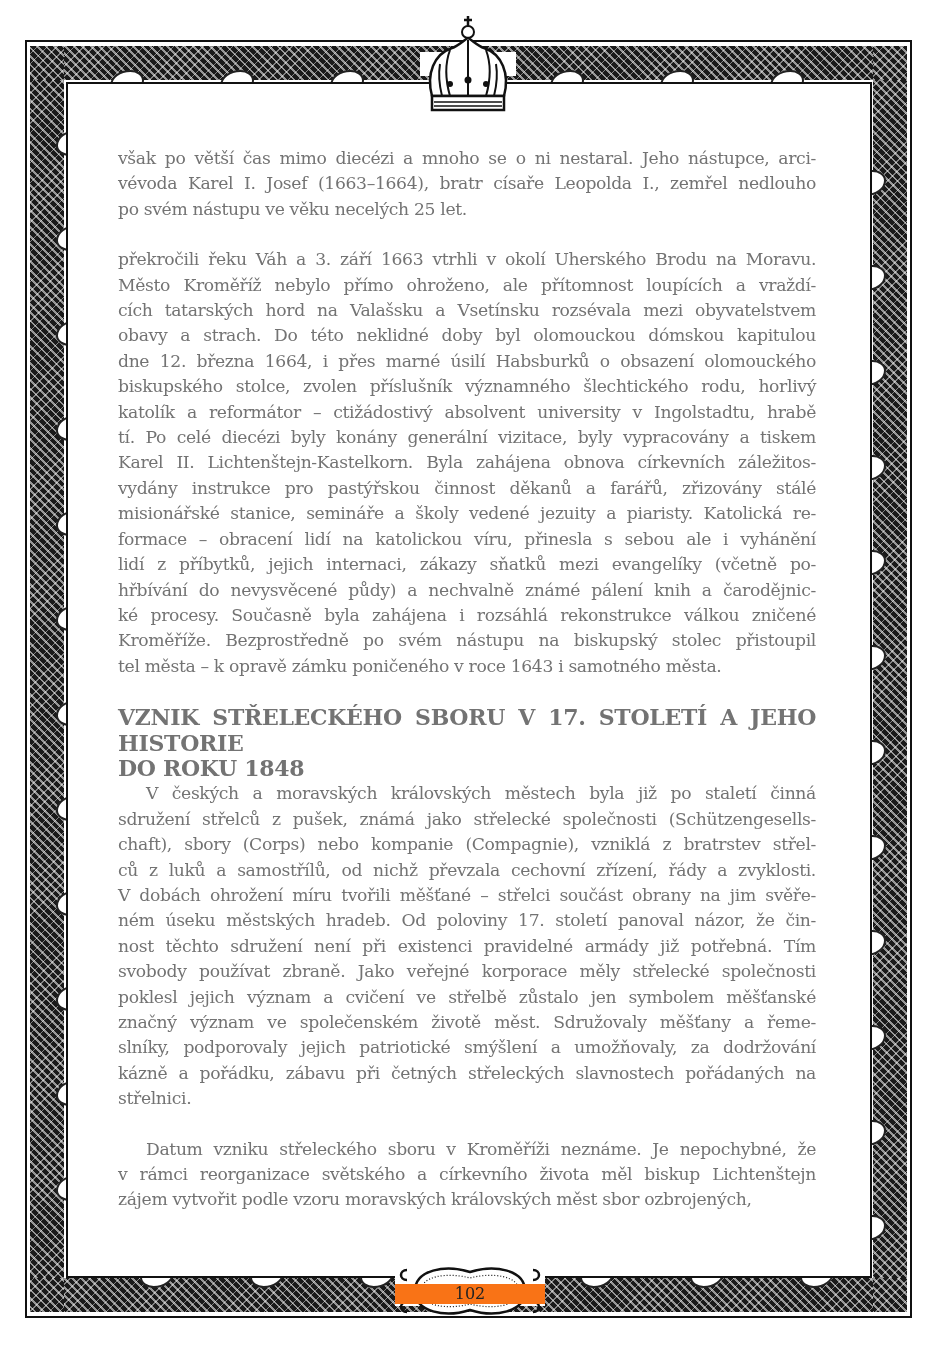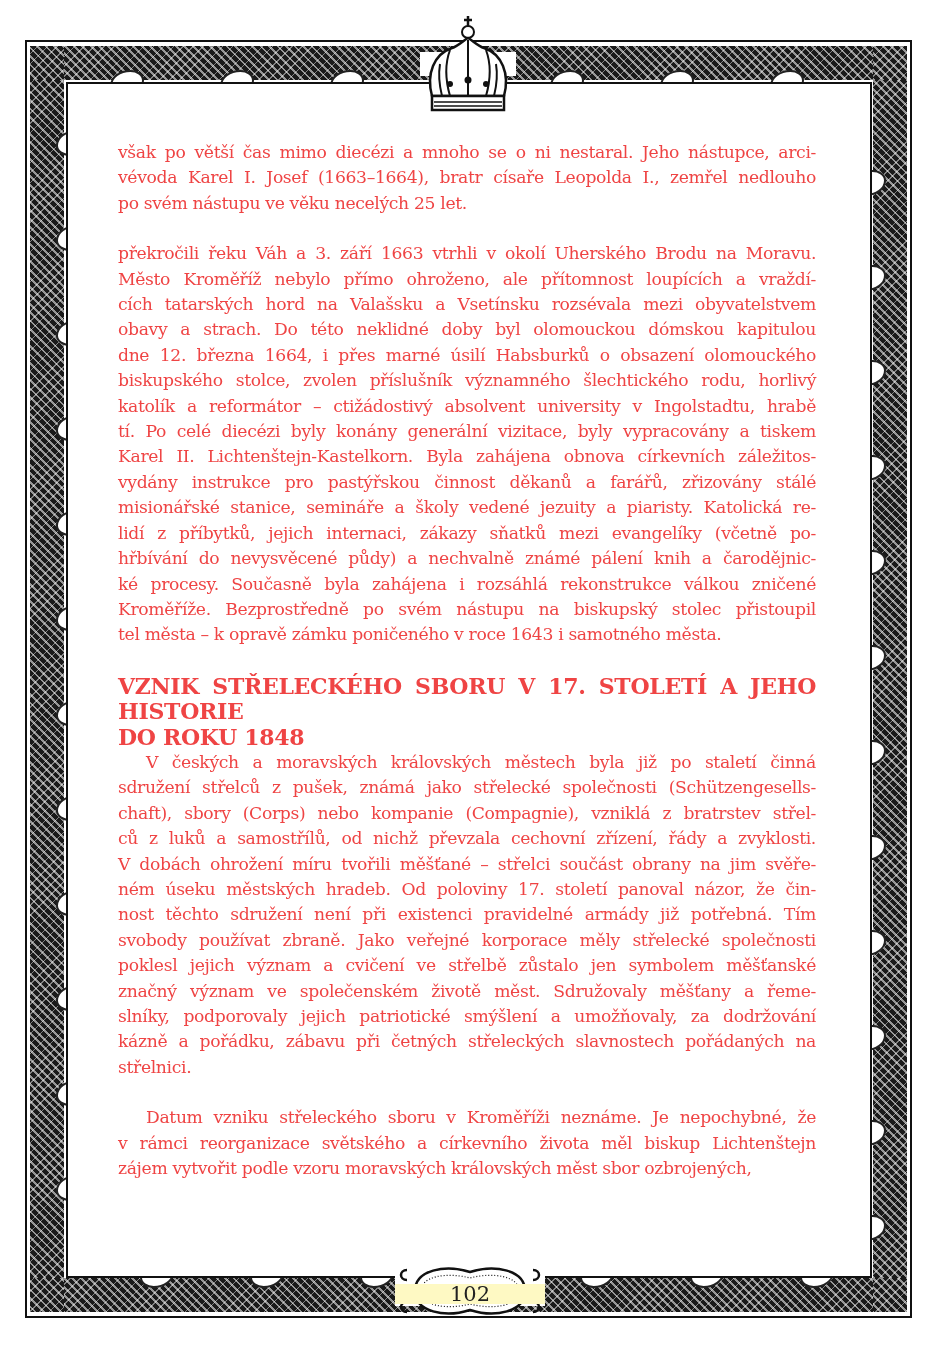--- a/index.html
+++ b/index.html
@@ -38,29 +38,29 @@
   .crown {
     position: absolute; left: 420px; top: 14px; width: 96px; height: 100px;
   }
 
   
   .cartouche {
     position: absolute; left: 395px; top: 1256px; width: 150px; height: 70px;
   }
   .page-number {
     position: absolute; left: 0; top: 28px; width: 100%; text-align: center;
-    font-family: "DejaVu Serif", serif; font-size: 21px; color: #222;
-    background: #fef9c3; line-height: 20px;
+    font-family: "DejaVu Serif", serif; font-size: 16px; color: #222;
+    background: #f97316; line-height: 20px;
   }
 
   
   .content {
-    position: absolute; left: 118px; top: 140px; width: 698px;
+    position: absolute; left: 118px; top: 146px; width: 698px;
     font-family: "DejaVu Serif", serif; font-size: 17.2px; line-height: 25.4px;
-    color: #ef4444; letter-spacing: -0.35px;
+    color: #737373; letter-spacing: -0.35px;
   }
   .content p { margin: 0; text-align: justify; hyphens: manual; }
   .content p.gap-before { margin-top: 25px; }
   .content h2 {
     margin: 26px 0 0 0; font-size: 22px; line-height: 25.4px; font-weight: bold;
     letter-spacing: -0.3px;
   }
   .line { display: block; text-align: justify; text-align-last: justify; }
   .line.last { text-align-last: left; }
 </style>
@@ -147,20 +147,21 @@
       <span class="line">Město Kroměříž nebylo přímo ohroženo, ale přítomnost loupících a vraždí-</span>
       <span class="line">cích tatarských hord na Valašsku a Vsetínsku rozsévala mezi obyvatelstvem</span>
       <span class="line">obavy a strach. Do této neklidné doby byl olomouckou dómskou kapitulou</span>
       <span class="line">dne 12. března 1664, i přes marné úsilí Habsburků o obsazení olomouckého</span>
       <span class="line">biskupského stolce, zvolen příslušník významného šlechtického rodu, horlivý</span>
       <span class="line">katolík a reformátor – ctižádostivý absolvent university v Ingolstadtu, hrabě</span>
       <span class="line">tí. Po celé diecézi byly konány generální vizitace, byly vypracovány a tiskem</span>
       <span class="line">Karel II. Lichtenštejn-Kastelkorn. Byla zahájena obnova církevních záležitos-</span>
       <span class="line">vydány instrukce pro pastýřskou činnost děkanů a farářů, zřizovány stálé</span>
       <span class="line">misionářské stanice, semináře a školy vedené jezuity a piaristy. Katolická re-</span>
+      <span class="line">formace – obracení lidí na katolickou víru, přinesla s sebou ale i vyhánění</span>
       <span class="line">lidí z příbytků, jejich internaci, zákazy sňatků mezi evangelíky (včetně po-</span>
       <span class="line">hřbívání do nevysvěcené půdy) a nechvalně známé pálení knih a čarodějnic-</span>
       <span class="line">ké procesy. Současně byla zahájena i rozsáhlá rekonstrukce válkou zničené</span>
       <span class="line">Kroměříže. Bezprostředně po svém nástupu na biskupský stolec přistoupil</span>
       <span class="line last">tel města – k opravě zámku poničeného v roce 1643 i samotného města.</span>
     </p>
 
   <h2>
     <span class="line">VZNIK STŘELECKÉHO SBORU V 17. STOLETÍ A JEHO HISTORIE</span>
     <span class="line last">DO ROKU 1848</span>

